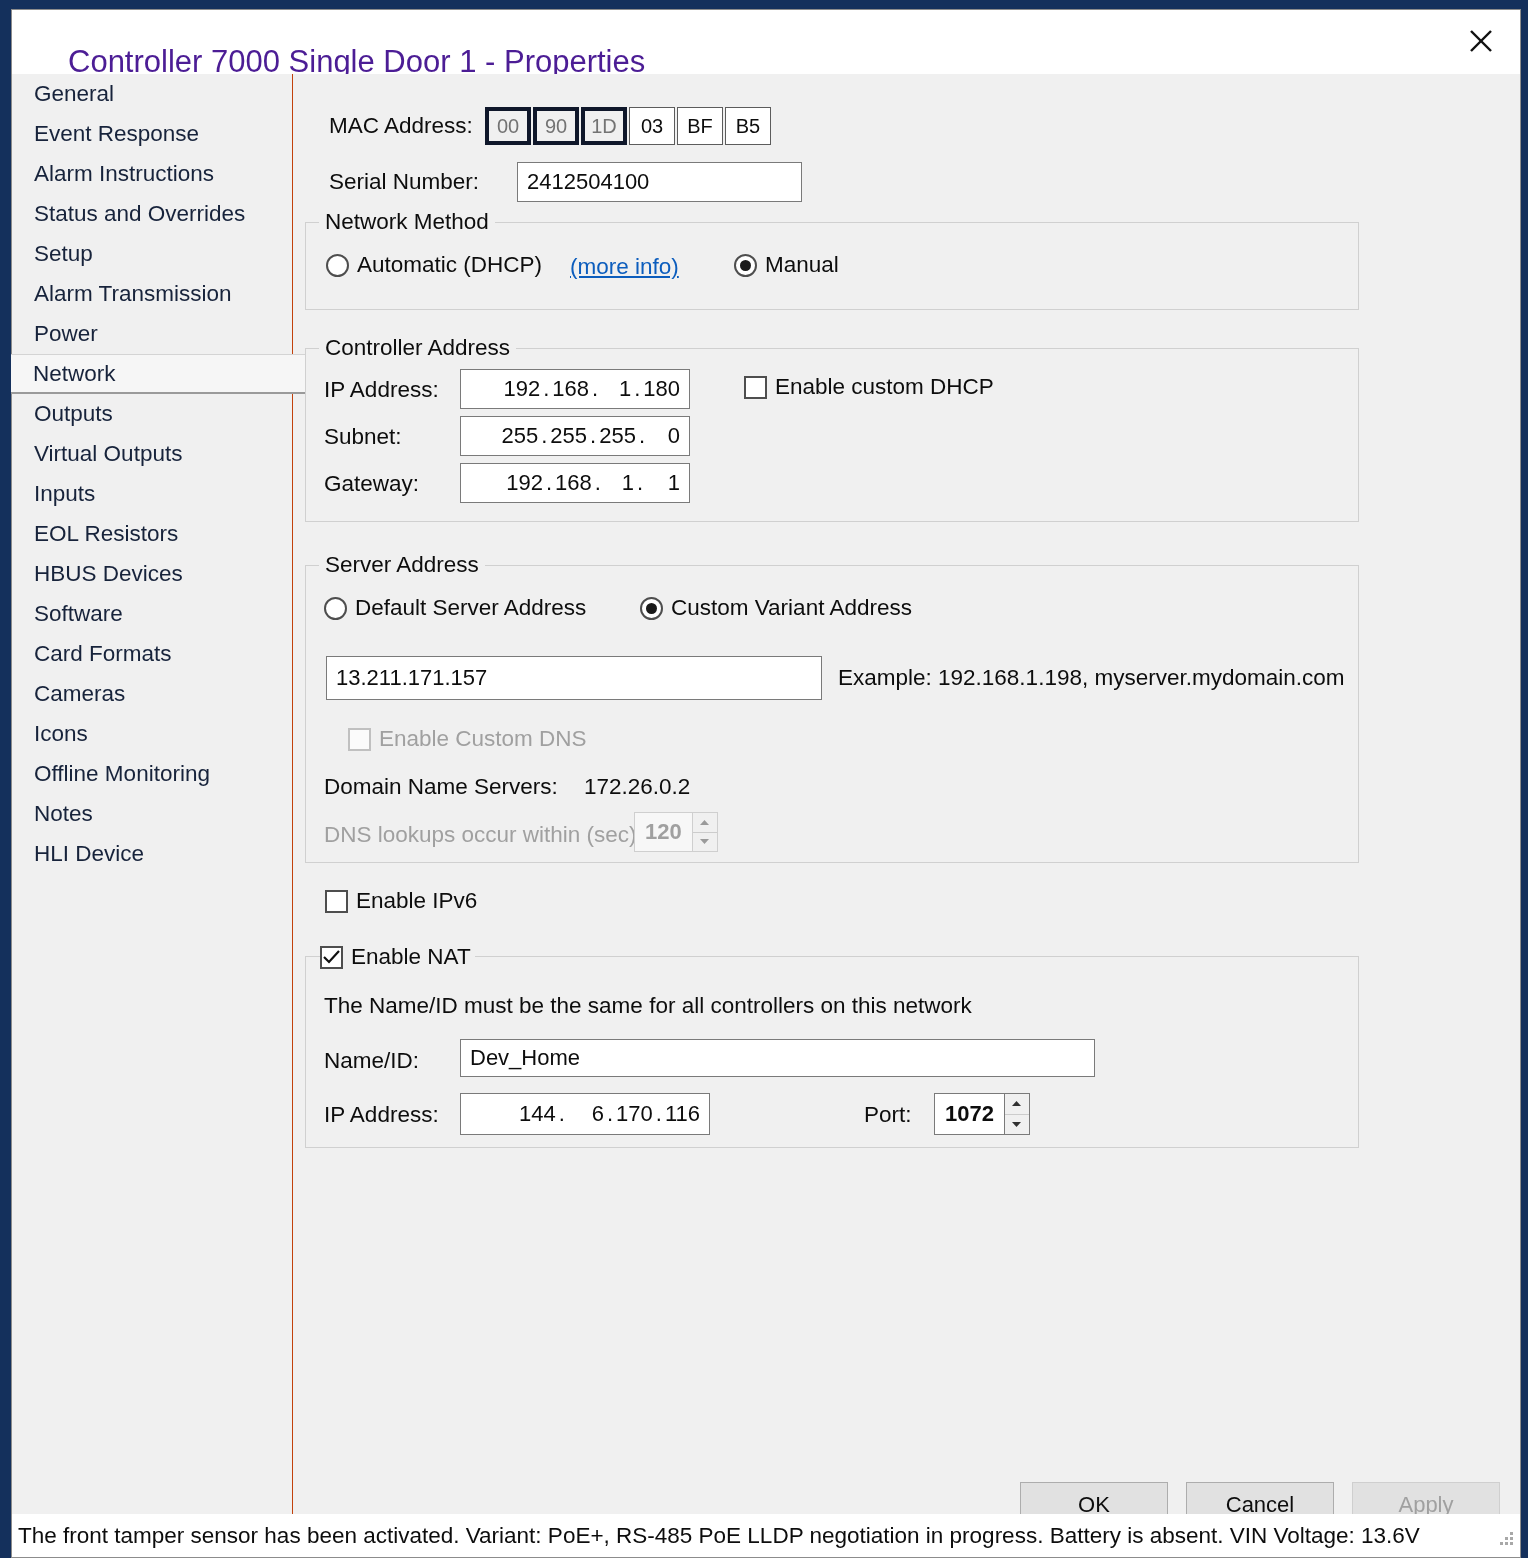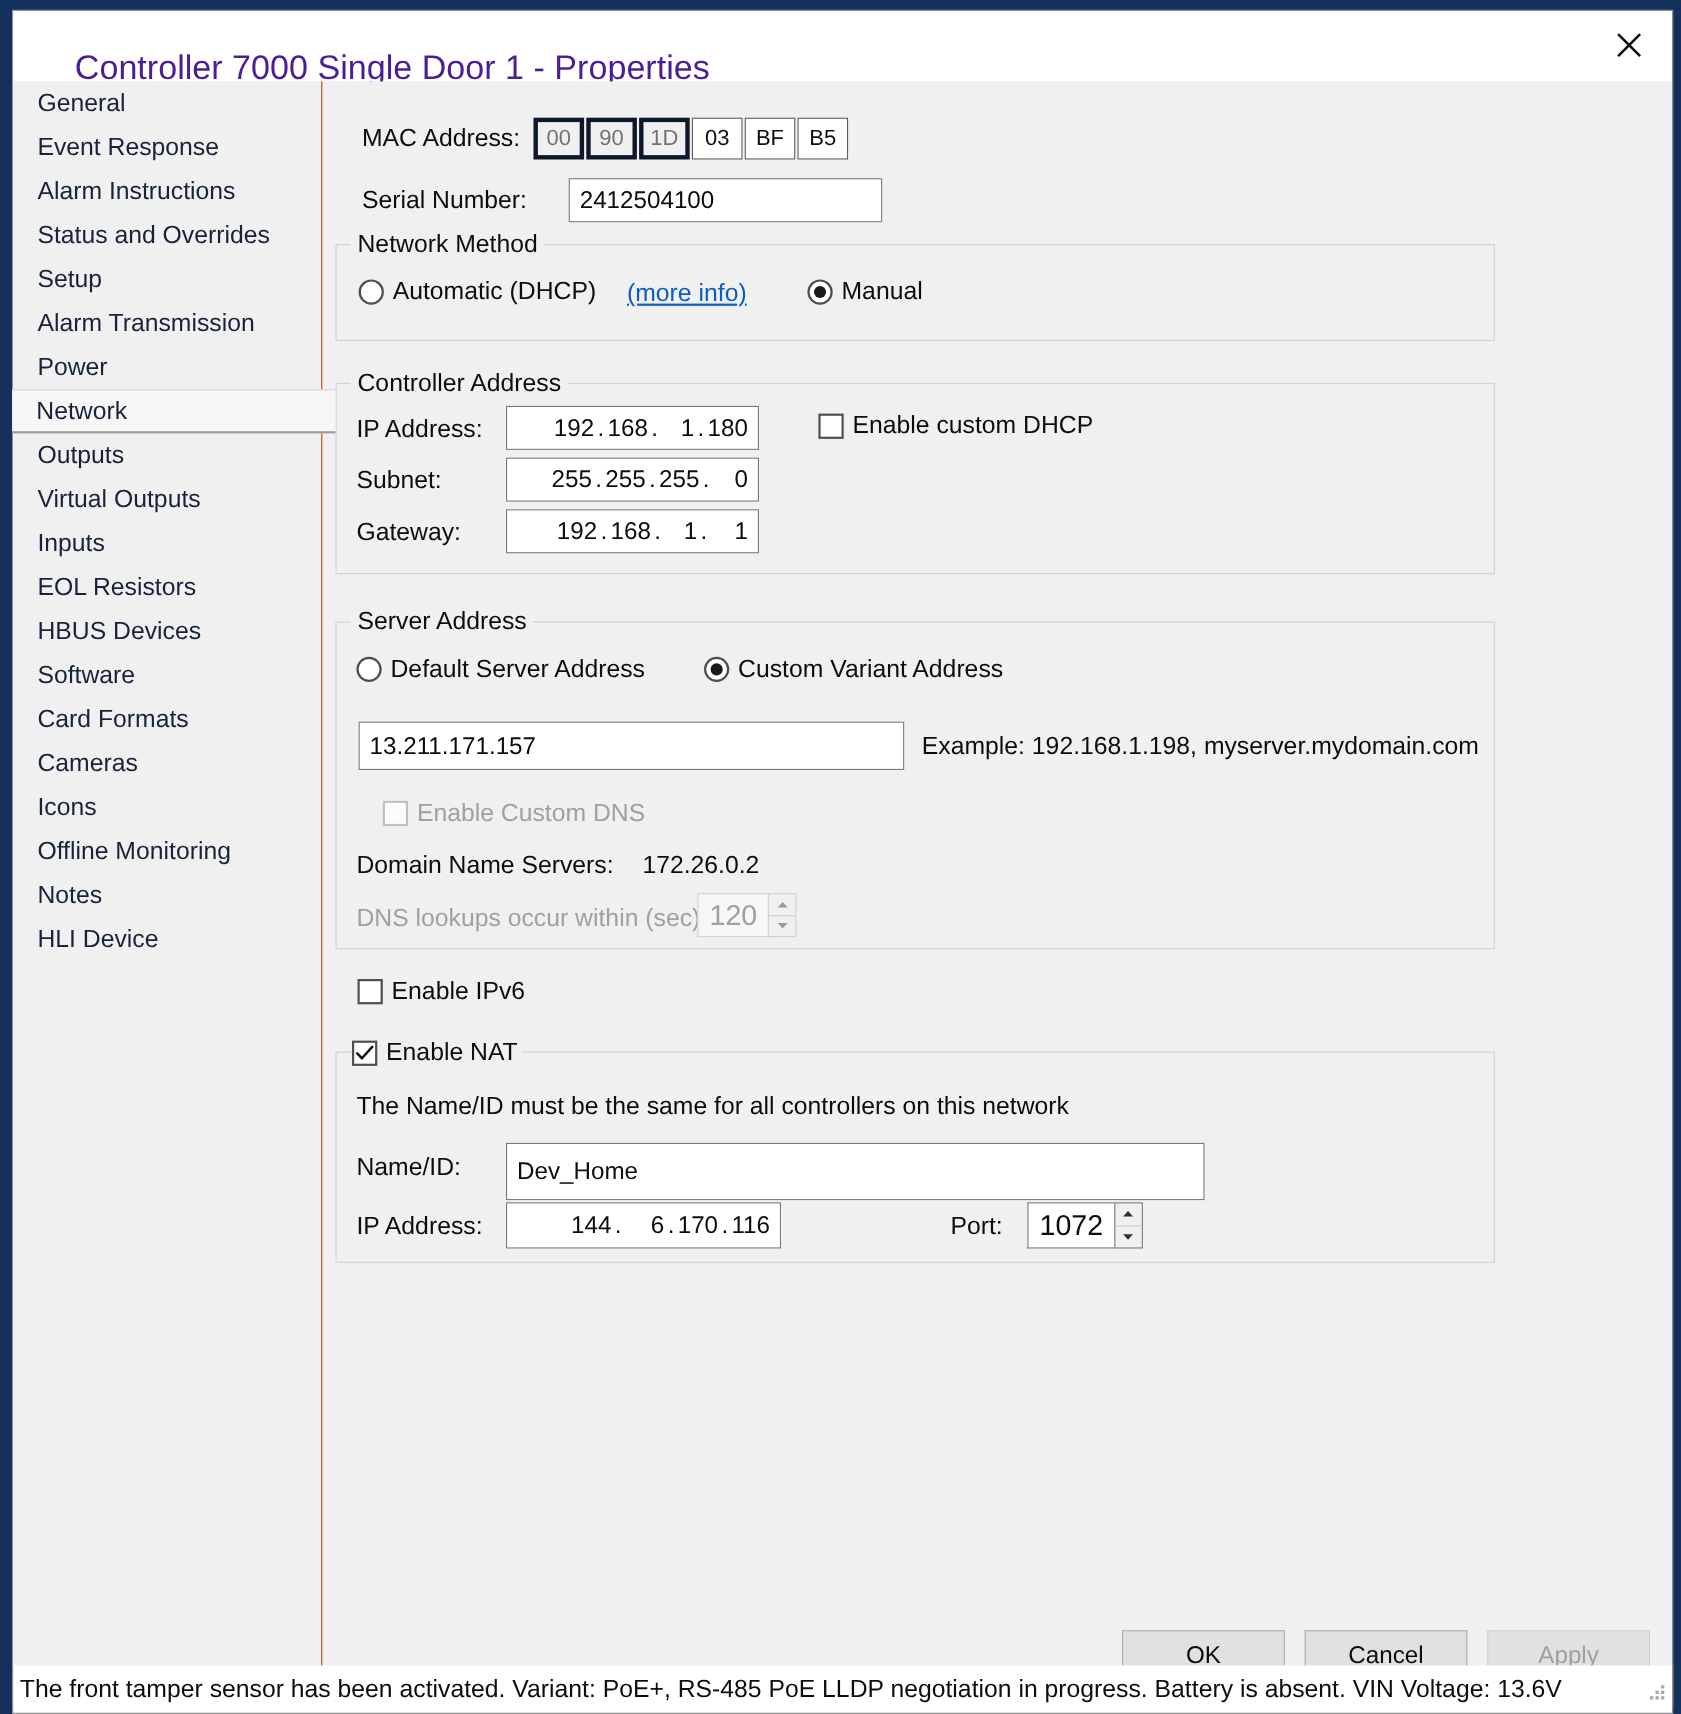--- a/index.html
+++ b/index.html
@@ -203,22 +203,23 @@
 
   
   .spin-wrap { display:flex; align-items:stretch; }
   .spin-val {
     border: 1px solid #7a7a7a;
     border-right: none;
     background: #fff;
     height: 40px;
     display:flex; align-items:center;
     padding: 0 10px;
-    font-size: 26px;
+    font-size: 22px;
     color:#0d0d0d;
+    font-weight:bold;
   }
   .spin-val.disabled { border-color:#cfcfcf; background:#f7f7f7; color:#a0a0a0; }
   .spin-btns {
     width: 26px; height: 40px;
     border: 1px solid #7a7a7a;
     background: #f0f0f0;
     display:flex; flex-direction:column;
   }
   .spin-btns.disabled { border-color:#cfcfcf; }
   .spin-btns .sb {
@@ -440,21 +441,21 @@
                     <polyline points="1,7 6,12 16,1" fill="none" stroke="#101010" stroke-width="2.2"></polyline>
                   </svg>
               </span>
               <span class="lbl">Enable NAT</span>
             </span>
           </div>
 
           <div class="lbl" style="position:absolute; left:18px; top:36px;">The Name/ID must be the same for all controllers on this network</div>
 
           <div class="lbl" style="position:absolute; left:18px; top:91px;">Name/ID:</div>
-          <div class="txtbox" style="position:absolute; left:154px; top:82px; width:635px; height:52px;">Dev_Home</div>
+          <div class="txtbox" style="position:absolute; left:154px; top:82px; width:635px; height:38px;">Dev_Home</div>
 
           <div class="lbl" style="position:absolute; left:18px; top:145px;">IP Address:</div>
           <div class="ipbox" style="position:absolute; left:154px; top:136px; width:250px; height:42px;">
             <span class="oct">144</span>
               <span class="sep">.</span>
               <span class="oct" style="min-width:36px">6</span>
               <span class="sep">.</span>
               <span class="oct">170</span>
               <span class="sep">.</span>
               <span class="oct">116</span>

